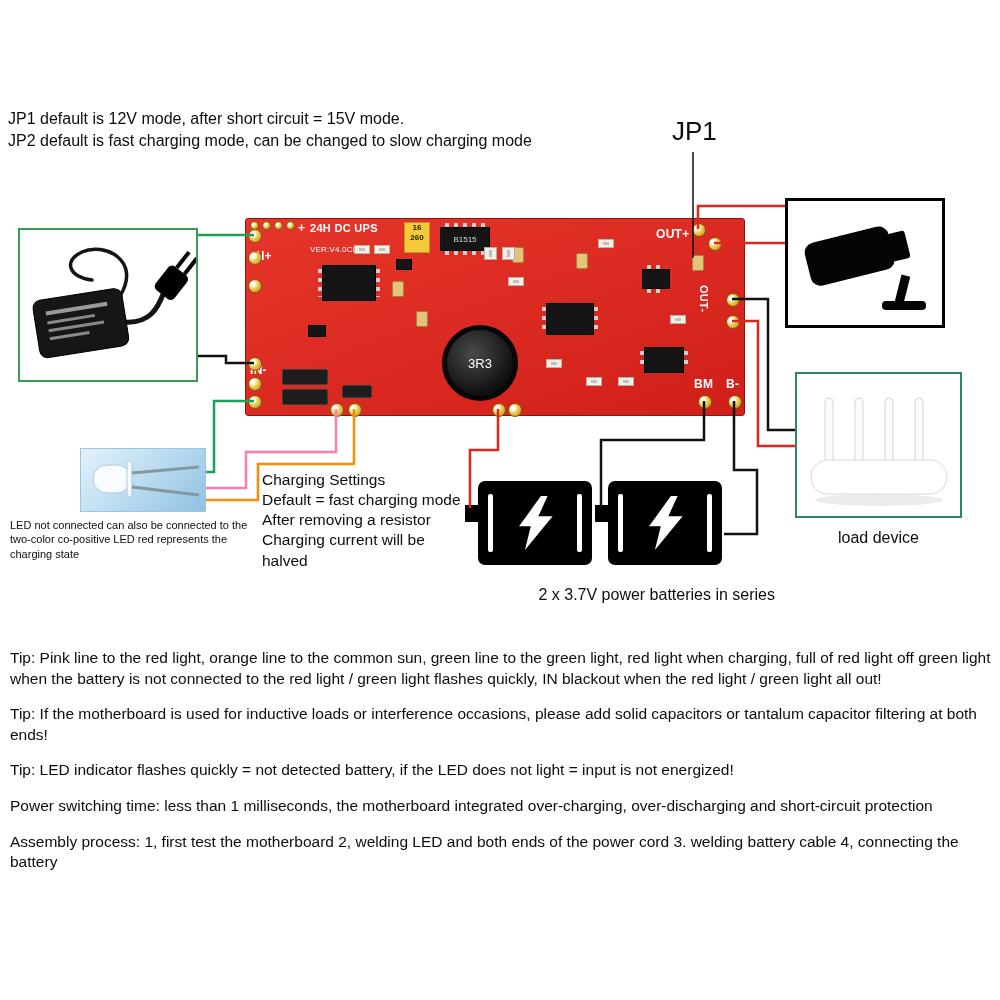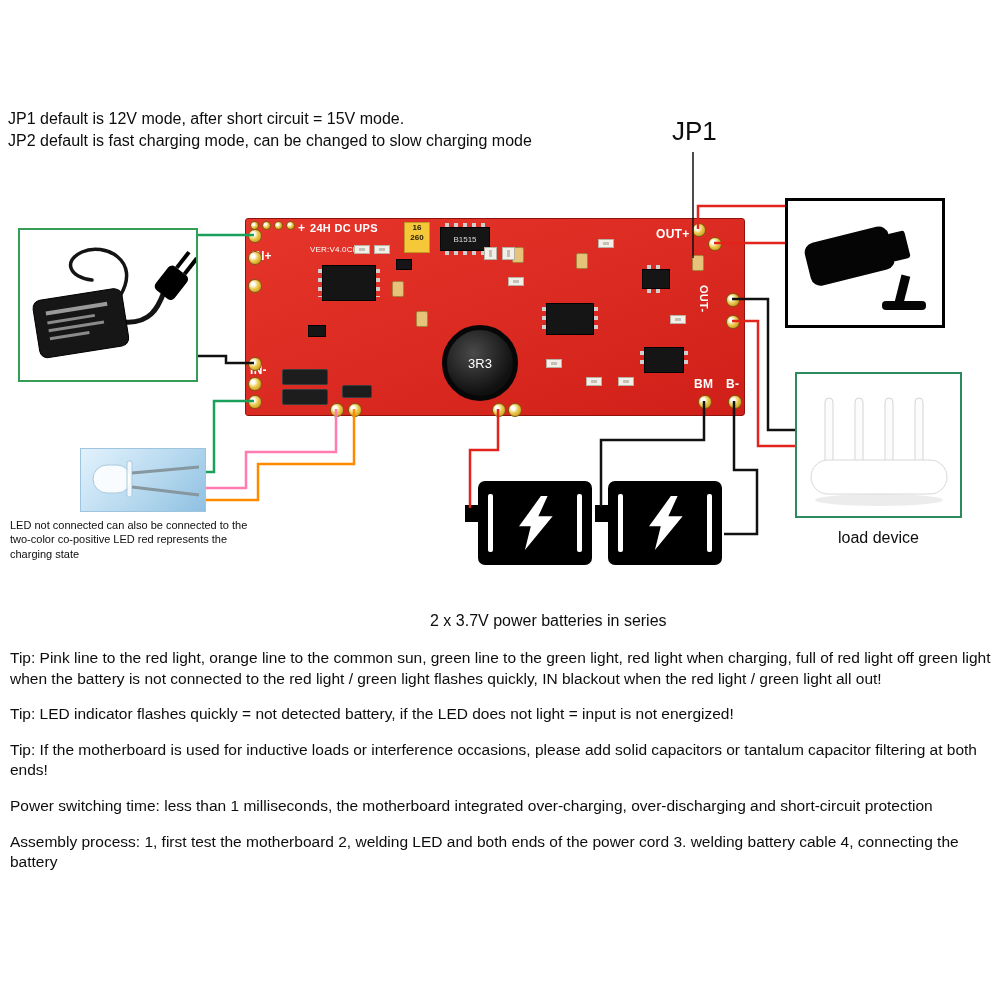--- a/index.html
+++ b/index.html
@@ -15,21 +15,21 @@
   .outline-box{position:absolute;background:#fff;z-index:1}
   .adapter-box{left:18px;top:228px;width:180px;height:154px;border:2px solid #359e54}
   .camera-box{left:785px;top:198px;width:160px;height:130px;border:3px solid #000}
   .router-box{left:795px;top:372px;width:167px;height:146px;border:2px solid #2c8a5e}
   .load-label{left:795px;top:527px;width:167px;text-align:center}
   .led-box{position:absolute;left:80px;top:448px;width:126px;height:64px;z-index:1;
            background:linear-gradient(135deg,#e2f2fc 0%,#b7d9ef 55%,#8fc0e2 100%);border:1px solid #9fc4dd}
   .led-note{left:10px;top:518px;width:238px;font-size:11px;line-height:1.3}
   .charging-note{left:262px;top:470px;width:212px;font-size:15.5px;line-height:1.3}
   .charging-note .body{white-space:pre-line}
-  .battery-label{left:430px;top:610px;width:345px;text-align:left}
+  .battery-label{left:430px;top:584px;width:345px;text-align:right}
   .battery{position:absolute;top:481px;width:114px;height:84px;background:#000;border-radius:7px;z-index:2}
   .battery .stripe{position:absolute;top:13px;bottom:13px;width:5px;background:#fff;border-radius:2px}
   .battery .stripe.l{left:10px}.battery .stripe.r{right:10px}
   .nub{position:absolute;top:505px;width:14px;height:17px;background:#000;z-index:2}
   .bolt{position:absolute;left:50%;top:50%;transform:translate(-50%,-50%);width:42px;height:58px}
   
   .board{position:absolute;left:245px;top:218px;width:500px;height:198px;z-index:1;
          background:linear-gradient(160deg,#e6362b,#d01f18);border:1px solid #8f120d;border-radius:3px}
   .board .lbl{position:absolute;color:#fff;font-weight:700;font-size:12px;letter-spacing:.3px}
   .board .sm{font-size:8px;font-weight:400;letter-spacing:.2px}
@@ -180,20 +180,26 @@
   <div class="led-box">
     <svg width="124" height="62" viewBox="0 0 124 62">
       <rect x="12" y="16" width="38" height="28" rx="14" fill="rgba(255,255,255,.88)" stroke="#a9c9de"></rect>
       <rect x="46" y="12" width="5" height="36" rx="2" fill="rgba(255,255,255,.8)" stroke="#a9c9de"></rect>
       <path d="M51,24 L118,18" stroke="#86979f" stroke-width="3" fill="none"></path>
       <path d="M51,38 L118,46" stroke="#86979f" stroke-width="3" fill="none"></path>
     </svg>
   </div>
   <div class="note led-note">LED not connected can also be connected to the two-color co-positive LED red represents the charging state</div>
 
+  <div class="note charging-note">
+    <div>Charging Settings</div>
+    <div class="body">Default = fast charging mode
+After removing a resistor
+Charging current will be halved</div>
+  </div>
 
   <div class="nub" id="nub-1" style="left:465px"></div>
   <div class="nub" id="nub-2" style="left:595px"></div>
   <div class="battery" style="left:478px">
     <div class="stripe l"></div>
     <div class="stripe r"></div>
     <svg class="bolt" viewBox="0 0 50 64">
       <path d="M32 0 L6 36 H20 L13 64 L46 24 H29 L40 0 Z" fill="#fff"></path>
     </svg>
   </div>
@@ -217,19 +223,19 @@
     <polyline points="732,299 768,299 768,430 795,430" fill="none" stroke="#111111" stroke-width="2.5"></polyline>
     <polyline points="732,321 758,321 758,446 795,446" fill="none" stroke="#e3241c" stroke-width="2.5"></polyline>
     <polyline points="498,409 498,450 470,450 470,508" fill="none" stroke="#e3241c" stroke-width="2.5"></polyline>
     <polyline points="704,401 704,440 601,440 601,507" fill="none" stroke="#111111" stroke-width="2.5"></polyline>
     <polyline points="734,401 734,470 757,470 757,534 724,534" fill="none" stroke="#111111" stroke-width="2.5"></polyline>
     <polyline points="693,152 693,258" fill="none" stroke="#111111" stroke-width="1.5"></polyline>
   </svg>
 
   <div class="paragraphs">
     <p>Tip: Pink line to the red light, orange line to the common sun, green line to the green light, red light when charging, full of red light off green light when the battery is not connected to the red light / green light flashes quickly, IN blackout when the red light / green light all out!</p>
+    <p>Tip: If the motherboard is used for inductive loads or interference occasions, please add solid capacitors or tantalum capacitor filtering at both ends!</p>
     <p>Tip: LED indicator flashes quickly = not detected battery, if the LED does not light = input is not energized!</p>
-    <p>Tip: If the motherboard is used for inductive loads or interference occasions, please add solid capacitors or tantalum capacitor filtering at both ends!</p>
     <p>Power switching time: less than 1 milliseconds, the motherboard integrated over-charging, over-discharging and short-circuit protection</p>
     <p>Assembly process: 1, first test the motherboard 2, welding LED and both ends of the power cord 3. welding battery cable 4, connecting the battery</p>
   </div>
 
 </div>
 
 </body></html>

